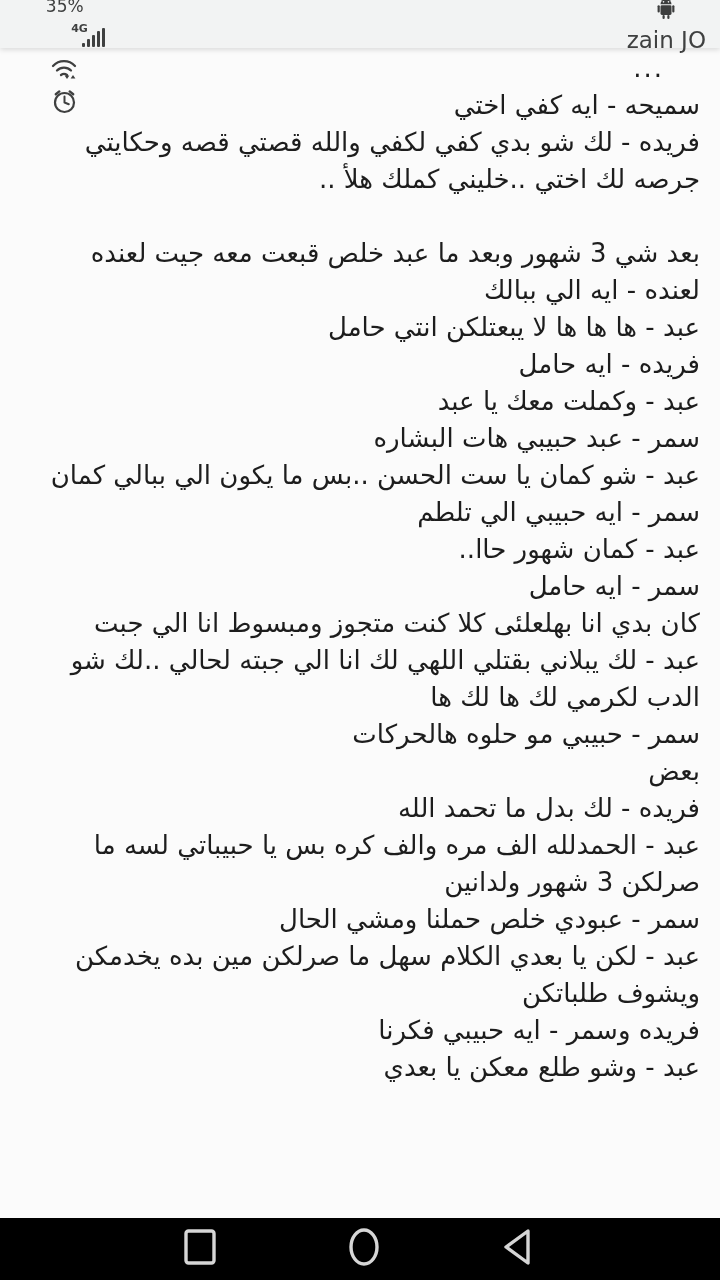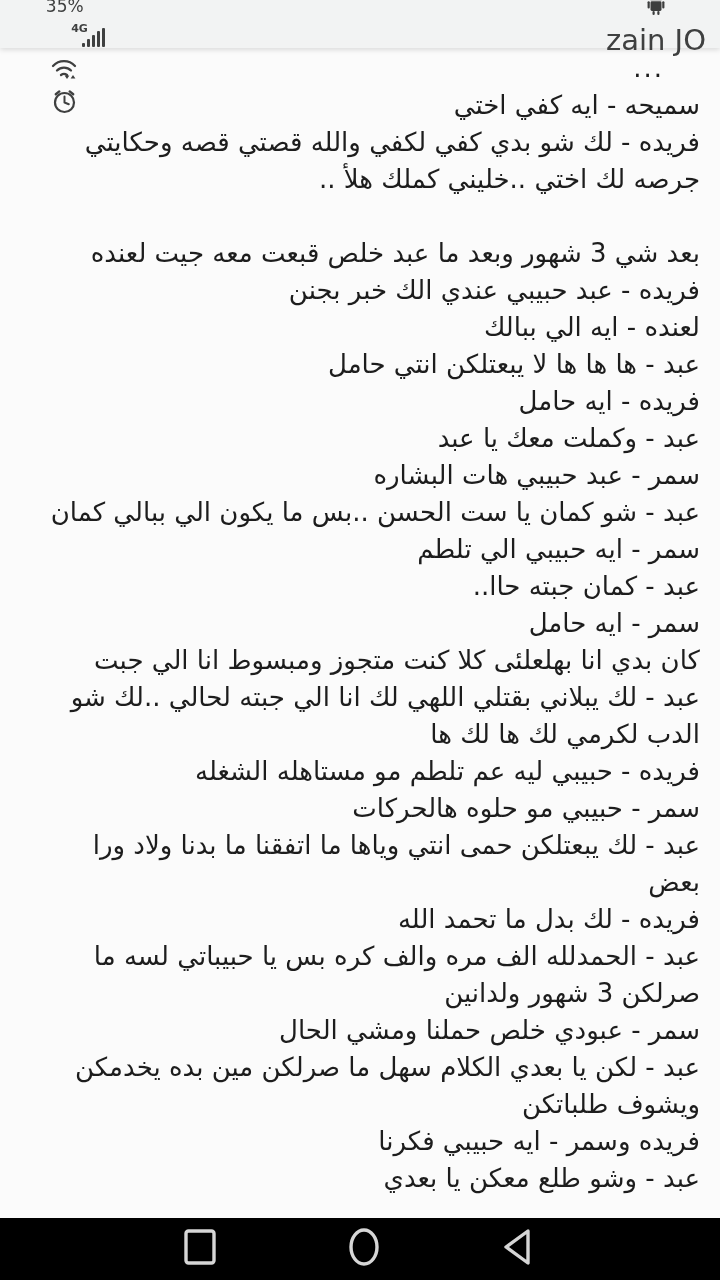--- a/index.html
+++ b/index.html
@@ -11,21 +11,21 @@
     position:absolute; top:0; left:0; width:720px; height:48px;
     background:#f2f3f3; color:#3f4040;
     display:flex; align-items:center; justify-content:space-between;
     padding:0 14px;
     box-shadow:0 2px 5px rgba(0,0,0,0.13);
     z-index:3;
   }
   .sb-left, .sb-right { display:flex; align-items:center; gap:7px;flex-direction:column; }
   .sb-time { font-size:23px; direction:rtl; letter-spacing:0.5px; }
   .sb-pct  { font-size:17px; }
-  .sb-carrier { font-size:29px; color:#3f4040; }
+  .sb-carrier { font-size:23px; color:#3f4040; }
   .sig-wrap { position:relative; width:34px; height:26px;margin-left:47px; }
   .sig-4g { position:absolute; top:-1px; left:0; font-size:11px; font-weight:bold; color:#3f4040; }
   .sig-bars { position:absolute; bottom:2px; right:0; display:flex; align-items:flex-end; gap:2px; }
   .sig-bars i { display:block; width:3px; background:#3f4040; border-radius:1px; }
 
   
   .content {
     position:absolute; top:48px; left:0; width:720px; height:1170px;
     background:#fbfbfb; overflow:hidden;
     direction:rtl; text-align:right;
@@ -116,36 +116,33 @@
 </div>
 
 <div class="content">
   <div>
       <div class="line ellipsis">...</div>
       <div class="line">سميحه - ايه كفي اختي</div>
       <div class="line">فريده - لك شو بدي كفي لكفي والله قصتي قصه وحكايتي</div>
       <div class="line">جرصه لك اختي ..خليني كملك هلأ ..</div>
       <div class="line">&nbsp;</div>
       <div class="line">بعد شي 3 شهور وبعد ما عبد خلص قبعت معه جيت لعنده</div>
-      <div class="line">فريده - عبد حبيبي عندي الك خبر بجنن</div>
       <div class="line">لعنده - ايه الي ببالك</div>
       <div class="line">عبد - ها ها ها لا يبعتلكن انتي حامل</div>
       <div class="line">فريده - ايه حامل</div>
       <div class="line">عبد - وكملت معك يا عبد</div>
       <div class="line">سمر - عبد حبيبي هات البشاره</div>
       <div class="line">عبد - شو كمان يا ست الحسن ..بس ما يكون الي ببالي كمان</div>
       <div class="line">سمر - ايه حبيبي الي تلطم</div>
-      <div class="line">عبد - كمان جبته حاا..</div>
+      <div class="line">عبد - كمان شهور حاا..</div>
       <div class="line">سمر - ايه حامل</div>
       <div class="line">كان بدي انا بهلعلئى كلا كنت متجوز ومبسوط انا الي جبت</div>
       <div class="line">عبد - لك يبلاني بقتلي اللهي لك انا الي جبته لحالي ..لك شو</div>
       <div class="line">الدب لكرمي لك ها لك ها</div>
-      <div class="line">فريده - حبيبي ليه عم تلطم مو مستاهله الشغله</div>
       <div class="line">سمر - حبيبي مو حلوه هالحركات</div>
-      <div class="line">عبد - لك يبعتلكن حمى انتي وياها ما اتفقنا ما بدنا ولاد ورا</div>
       <div class="line">بعض</div>
       <div class="line">فريده - لك بدل ما تحمد الله</div>
       <div class="line">عبد - الحمدلله الف مره والف كره بس يا حبيباتي لسه ما</div>
       <div class="line">صرلكن 3 شهور ولدانين</div>
       <div class="line">سمر - عبودي خلص حملنا ومشي الحال</div>
       <div class="line">عبد - لكن يا بعدي الكلام سهل ما صرلكن مين بده يخدمكن</div>
       <div class="line">ويشوف طلباتكن</div>
       <div class="line">فريده وسمر - ايه حبيبي فكرنا</div>
       <div class="line">عبد - وشو طلع معكن يا بعدي</div>
     </div>

